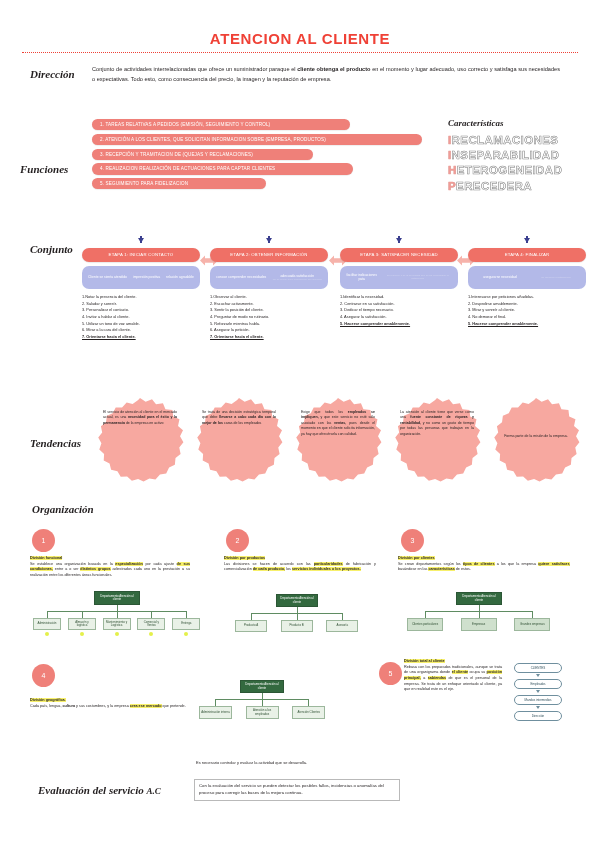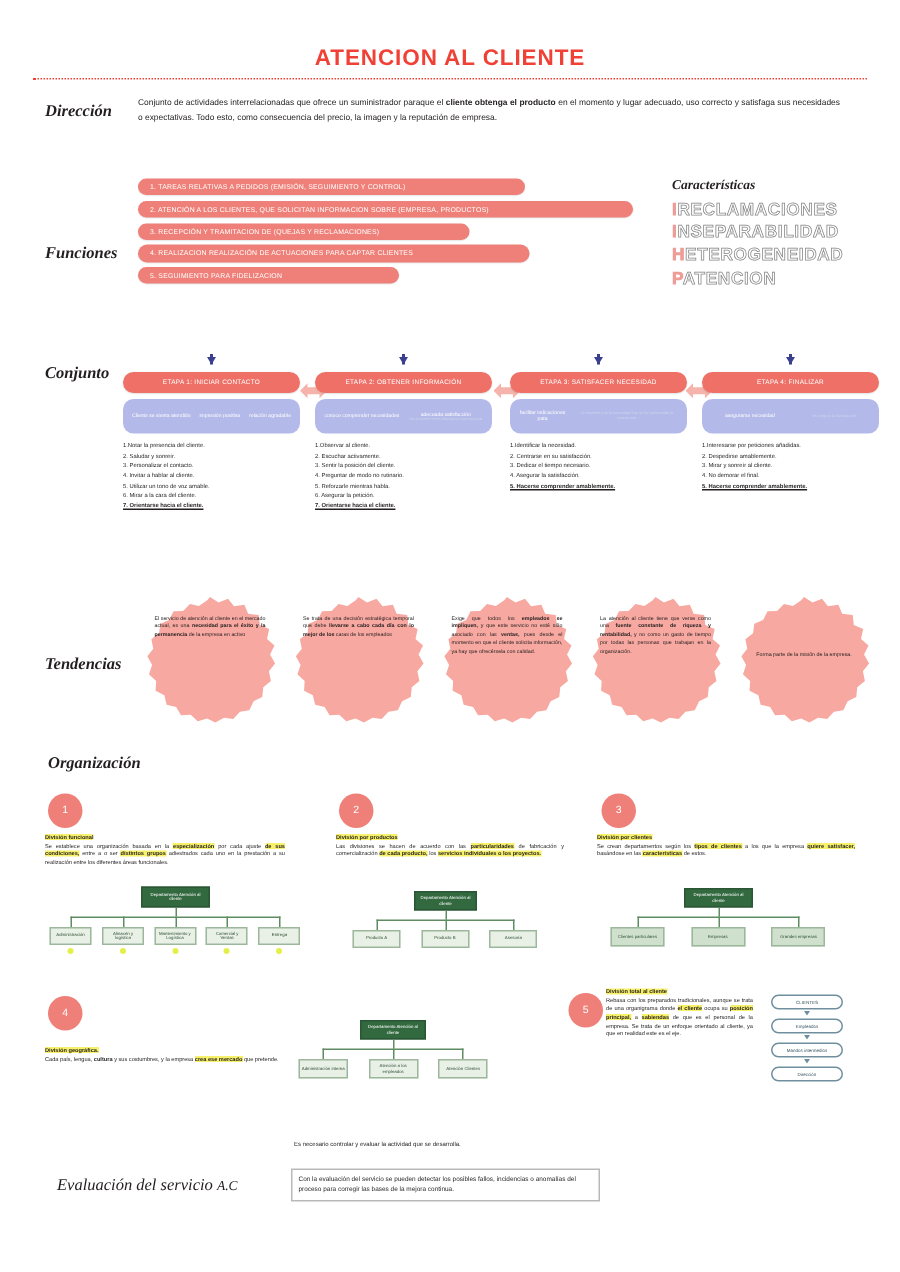--- a/index.html
+++ b/index.html
@@ -151,56 +151,56 @@
     position:absolute;box-sizing:border-box;border:.5px solid #6f8f9e;
     border-radius:7px;background:#ffffff;color:#31505c;
     font-size:3px;display:flex;align-items:center;justify-content:center;
   }
   .rarr{position:absolute;width:0;height:0;
     border-left:2px solid transparent;border-right:2px solid transparent;
     border-top:3px solid #6f8f9e;}
 
   
   .eval-label{position:absolute;left:38px;top:784px;
-    font-family:"Liberation Serif",serif;font-style:italic;font-weight:normal;
+    font-family:"Liberation Serif",serif;font-style:italic;font-weight:bold;
     font-size:11px;}
   .eval-note{position:absolute;left:196px;top:760px;width:195px;
     font-size:4px;line-height:1.5;color:#231f20;}
   .eval-box{position:absolute;left:194px;top:779px;width:196px;
     border:.5px solid #b9b9b9;background:#fff;
     font-size:4.3px;line-height:1.62;color:#231f20;padding:3px 4px;}
 </style>
 </head>
 <body>
 
 <div class="page">
 
   <div class="title">ATENCION AL CLIENTE</div>
   <div class="rule"></div>
 
   <div class="slabel" style="left:30px;top:68px;">Dirección</div>
   <div class="defbox">
     <span>Conjunto de actividades interrelacionadas que ofrece un suministrador paraque el </span><b>cliente obtenga el producto</b><span> en el momento y lugar adecuado, uso correcto y satisfaga sus necesidades o expectativas. Todo esto, como consecuencia del precio, la imagen y la reputación de empresa.</span>
   </div>
 
-  <div class="slabel" style="left:30px;top:163px;">Funciones</div>
+  <div class="slabel" style="left:20px;top:163px;">Funciones</div>
   <div class="func-wrap">
     <div class="func">1. TAREAS RELATIVAS A PEDIDOS (EMISIÓN, SEGUIMIENTO Y CONTROL)</div>
     <div class="func">2. ATENCIÓN A LOS CLIENTES, QUE SOLICITAN INFORMACION SOBRE (EMPRESA, PRODUCTOS)</div>
     <div class="func">3. RECEPCIÓN  Y TRAMITACION DE (QUEJAS Y RECLAMACIONES)</div>
     <div class="func">4. REALIZACION  REALIZACIÓN DE ACTUACIONES PARA CAPTAR CLIENTES</div>
     <div class="func">5. SEGUIMIENTO PARA FIDELIZACION</div>
   </div>
 
   <div class="car-wrap">
     <div class="car-title">Características</div>
     <div class="car-item"><span class="cap">I</span><span>RECLAMACIONES</span></div>
     <div class="car-item"><span class="cap">I</span><span>NSEPARABILIDAD</span></div>
     <div class="car-item"><span class="cap">H</span><span>ETEROGENEIDAD</span></div>
-    <div class="car-item"><span class="cap">P</span><span>ATENCION</span></div>
+    <div class="car-item"><span class="cap">P</span><span>ERECEDERA</span></div>
   </div>
 
   <div class="slabel" style="left:30px;top:243px;">Conjunto</div>
   <div class="proc-wrap">
 
     <div class="stage st1">
       <div class="arrow-dn"></div>
       <div class="st-head">ETAPA 1: INICIAR CONTACTO</div>
       <div class="st-sub">
         <span>Cliente se sienta atendido</span>

